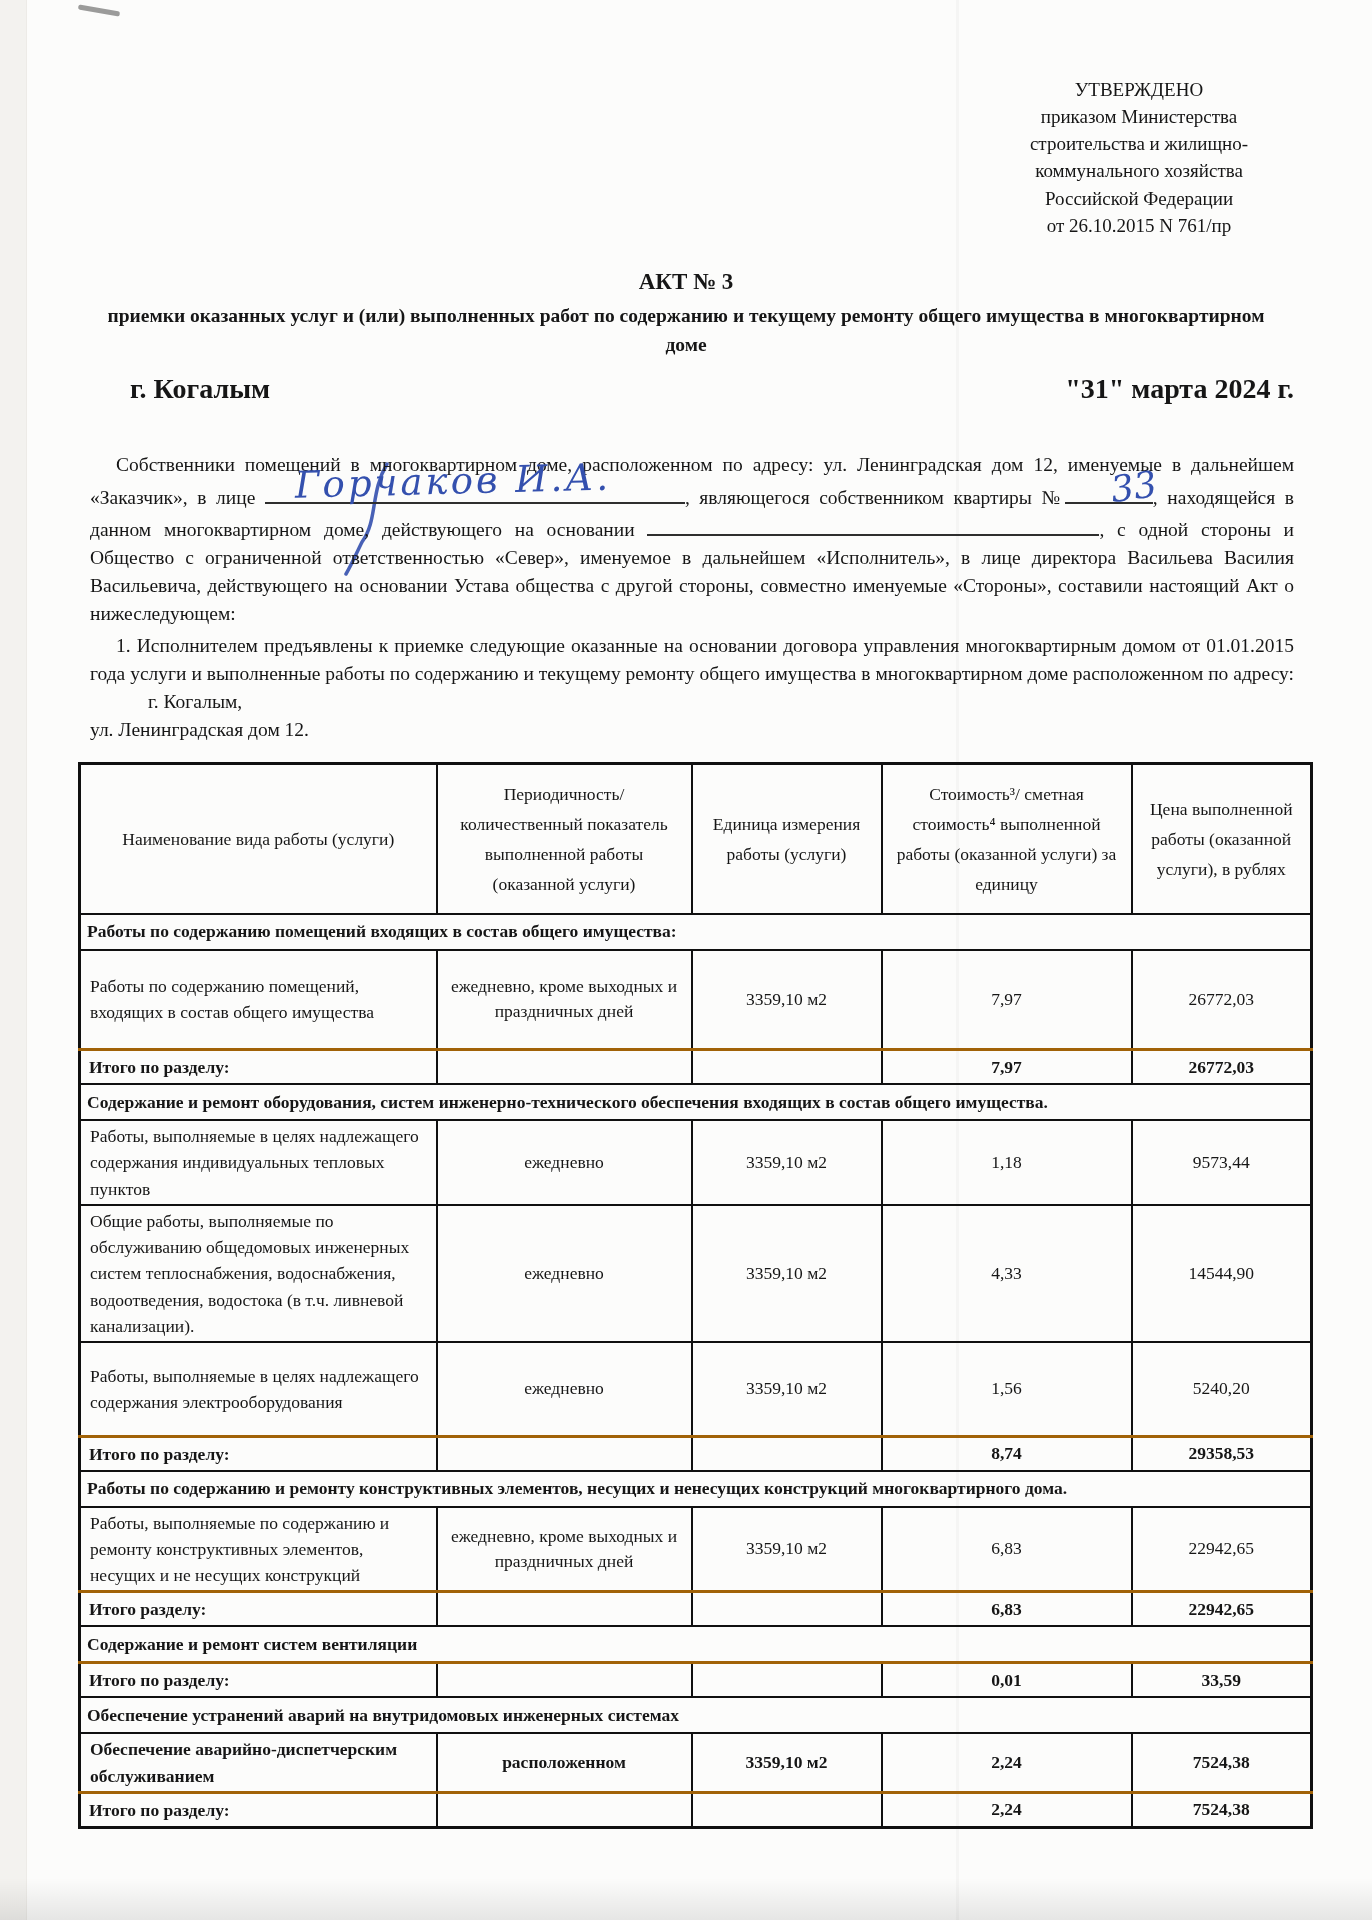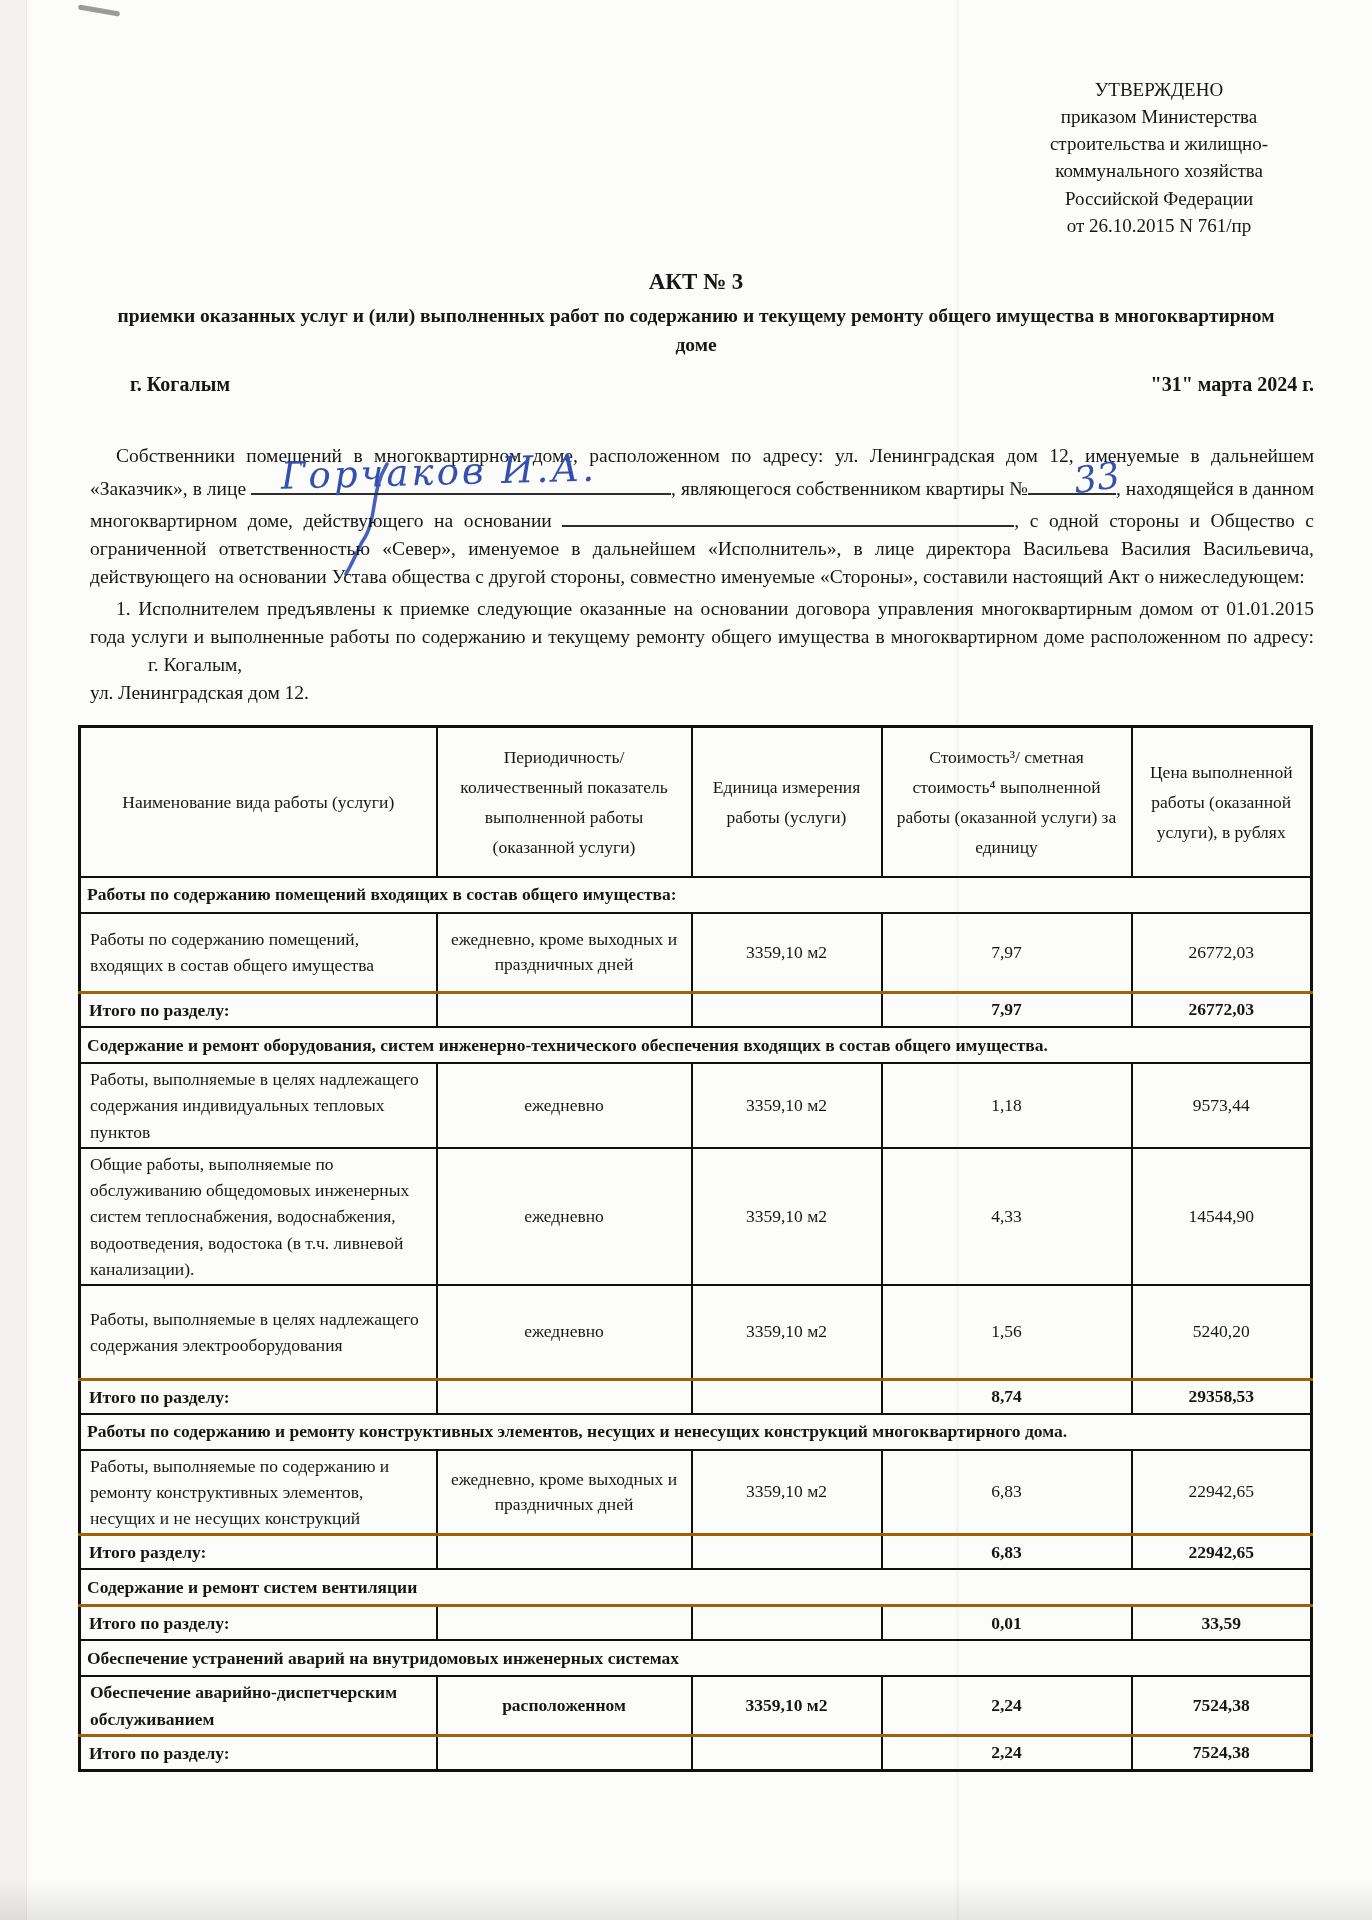--- a/index.html
+++ b/index.html
@@ -15,29 +15,29 @@
   
   .scan-left-edge{position:absolute;left:0;top:0;width:26px;height:100%;
     background:#f3f2ef;border-right:1px solid #edebe7;}
   .scan-corner-mark{position:absolute;left:78px;top:8px;width:42px;height:5px;
     background:#4a4a4a;opacity:.55;transform:rotate(10deg);border-radius:2px;}
   .scan-crease{position:absolute;left:956px;top:0;width:3px;height:100%;
     background:rgba(110,110,110,0.05);}
   .scan-bottom{position:absolute;bottom:0;left:0;width:100%;height:42px;
     background:linear-gradient(to bottom, rgba(0,0,0,0), rgba(0,0,0,0.09));}
 
-  .content{position:relative;padding:0 58px 0 78px;}
+  .content{position:relative;padding:0 78px 0 78px;}
 
   .approval{margin:76px 0 0 auto;width:310px;text-align:center;
     font-size:19px;line-height:1.43;}
   .doc-title{margin-top:30px;text-align:center;font-weight:bold;font-size:23px;}
   .doc-subtitle{margin:6px auto 0;width:1160px;text-align:center;
     font-weight:bold;font-size:19.5px;line-height:1.5;}
   .place-date{display:flex;justify-content:space-between;align-items:baseline;
-    margin-top:14px;font-weight:bold;font-size:20px;}
+    margin-top:14px;font-weight:bold;font-size:28px;}
   .place-date .place{margin-left:52px;}
 
   .body-text{font-size:19.5px;line-height:1.44;text-align:justify;}
   p.intro{margin:46px 0 0 12px;text-indent:26px;}
   p.clause{margin:4px 0 0 12px;text-indent:26px;}
 
   .hw{font-family:"DejaVu Serif", serif;font-style:italic;color:#3450ae;}
   .name-blank{display:inline-block;width:420px;height:22px;
     border-bottom:2px solid #2e2e2e;position:relative;vertical-align:baseline;}
   .name-blank .hw{position:absolute;left:4px;bottom:-7px;font-size:37px;
@@ -58,21 +58,21 @@
   table.works th{font-weight:normal;text-align:center;line-height:1.72;
     padding:4px 10px;}
   tr.thead-row{height:150px;}
   td.c-name{text-align:left;line-height:1.5;}
   td.c-period,td.c-unit,td.c-cost,td.c-price{text-align:center;line-height:1.45;}
   tr.section-row td{font-weight:bold;text-align:left;height:28px;
     line-height:1.2;padding:3px 6px;}
   tr.total-row td{font-weight:bold;height:28px;border-top:3px solid #a16207;}
   tr.total-row td.c-name{padding-left:8px;}
   tr.total-row td.c-cost, tr.total-row td.c-price{text-align:center;}
-  tr.r-main{height:80px;} tr.r-itp{height:76px;} tr.r-obsh{height:130px;}
+  tr.r-main{height:100px;} tr.r-itp{height:76px;} tr.r-obsh{height:130px;}
   tr.r-el{height:94px;} tr.r-kon{height:85px;} tr.r-vent{height:75px;}
   tr.r-avar{height:53px;font-weight:bold;}
 </style>
 </head>
 <body>
 
 <div class="page">
   <div class="scan-left-edge"></div>
   <div class="scan-corner-mark"></div>
   <div class="scan-crease"></div>

